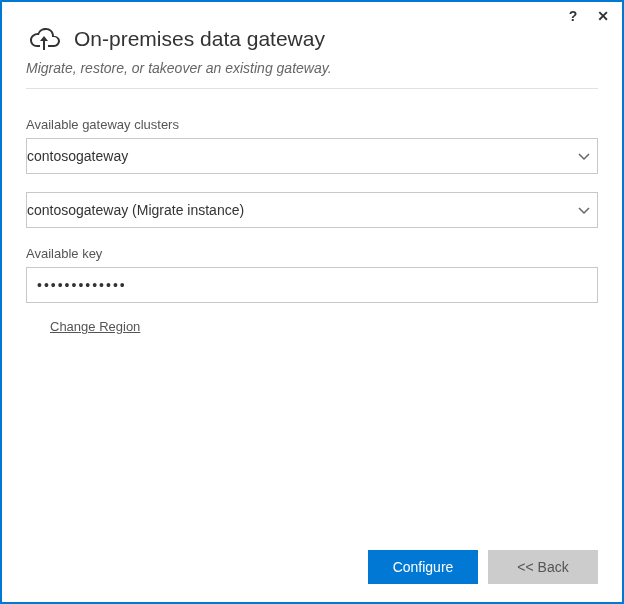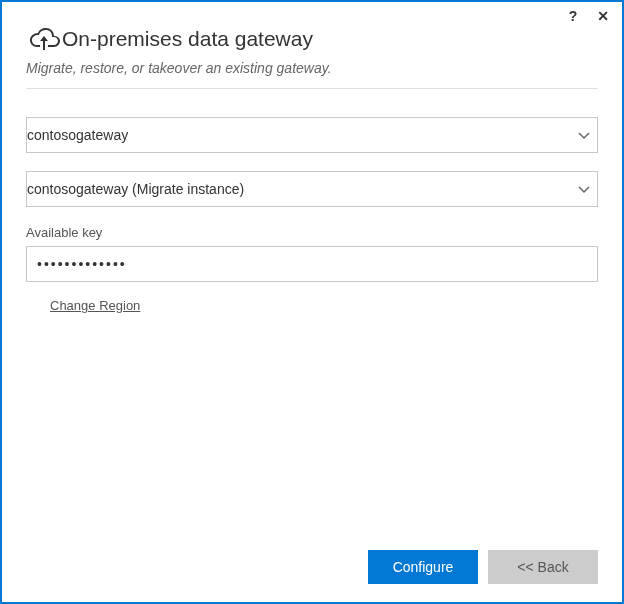--- a/index.html
+++ b/index.html
@@ -24,20 +24,21 @@
       font-size: 14px;
       color: #333;
       width: 18px;
       text-align: center;
       font-weight: bold;
     }
     .header {
       display: flex;
       align-items: center;
       padding: 0 24px 6px 24px;
+      gap: 12px;
     }
     .cloud-icon svg { display: block; }
     .title {
       font-size: 21px;
       font-weight: 400;
       color: #333;
     }
     .subtitle {
       padding: 0 24px 12px 24px;
       font-size: 14px;
@@ -143,20 +144,21 @@
   </span>
   <h1 class="title">On-premises data gateway</h1>
 </div>
 
 <p class="subtitle">Migrate, restore, or takeover an existing gateway.</p>
 
 <hr class="divider">
 
 <div class="form">
 
+  <label class="field-label">Available gateway clusters</label>
   <div class="select-wrap">
     <div class="select">contosogateway</div>
     <span class="chevron">
       <svg width="12" height="8" viewBox="0 0 12 8">
           <path d="M1 1 L6 6 L11 1" stroke="#666" stroke-width="1.5" fill="none"></path>
         </svg>
     </span>
   </div>
 
   <div class="select-wrap">

